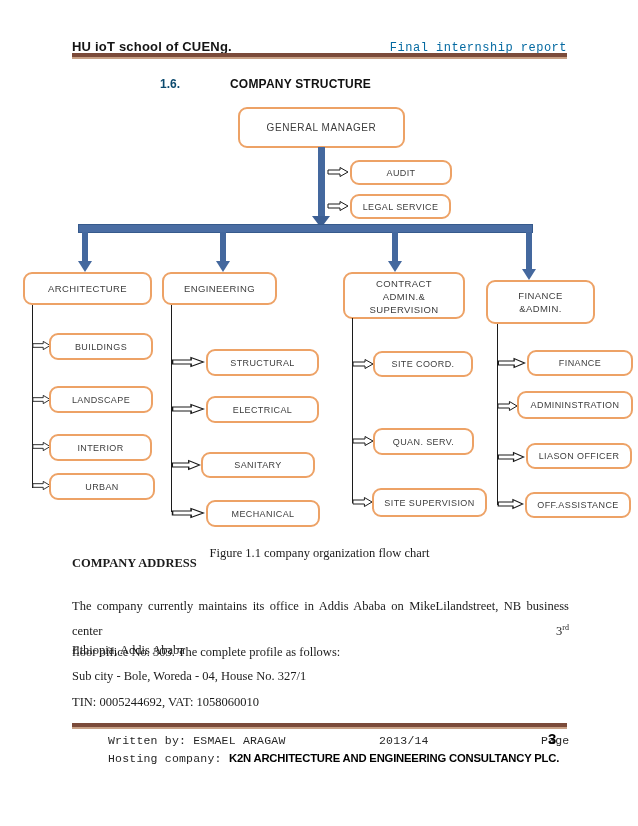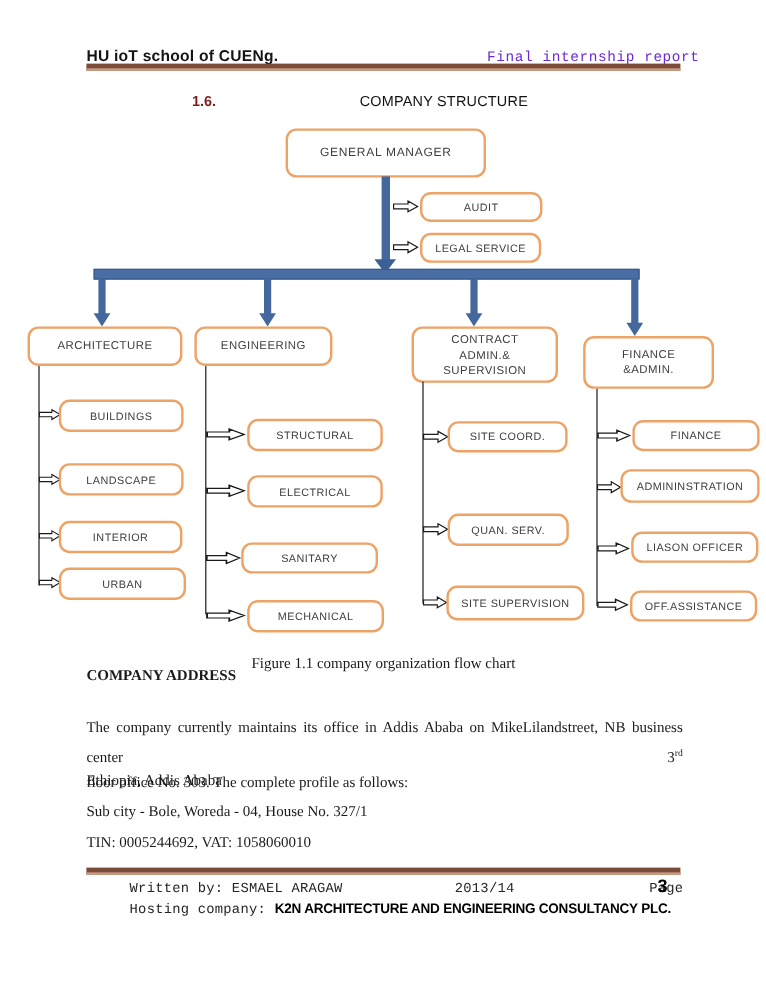--- a/index.html
+++ b/index.html
@@ -8,35 +8,35 @@
     margin:0 auto; overflow:hidden;
     font-family:"Liberation Serif", serif; color:#1b1b1b;
   }
   
   .hdr-left {
     position:absolute; left:72px; top:39px;
     font-family:"Liberation Sans", sans-serif; font-weight:bold;
     font-size:13px; letter-spacing:0.2px; color:#141414;
   }
   .hdr-right {
-    position:absolute; right:55px; top:41px;
+    position:absolute; right:71px; top:41px;
     font-family:"Liberation Mono","DejaVu Sans Mono", monospace;
-    font-size:12px; color:#6d28d9; letter-spacing:0.5px;
+    font-size:12px; color:#0369a1; letter-spacing:0.5px;
   }
   .rule {
     position:absolute; left:72px; width:495px; height:4px;
     background:#7b4b3a; border-bottom:2px solid #c8a186;
   }
   .sec-num {
     position:absolute; left:160px; top:77px;
-    font-family:"Liberation Sans", sans-serif; font-weight:bold; font-size:12px; color:#7f1d1d;
+    font-family:"Liberation Sans", sans-serif; font-weight:bold; font-size:12px; color:#0c4a6e;
   }
   .sec-title {
-    position:absolute; left:230px; top:77px; width:210px; text-align:right;
-    font-family:"Liberation Sans", sans-serif; font-weight:normal; font-size:12px; color:#111;
+    position:absolute; left:230px; top:77px; width:210px; text-align:left;
+    font-family:"Liberation Sans", sans-serif; font-weight:bold; font-size:12px; color:#111;
     letter-spacing:0.2px;
   }
   
   .box {
     position:absolute; background:#fff; border:2px solid #eda266; border-radius:9px;
     display:flex; align-items:center; justify-content:center; text-align:center;
     font-family:"Liberation Sans", sans-serif; color:#3d3d3d; box-sizing:border-box;
     overflow:hidden;
   }
   .box.small { font-size:9px; letter-spacing:0.4px; }

